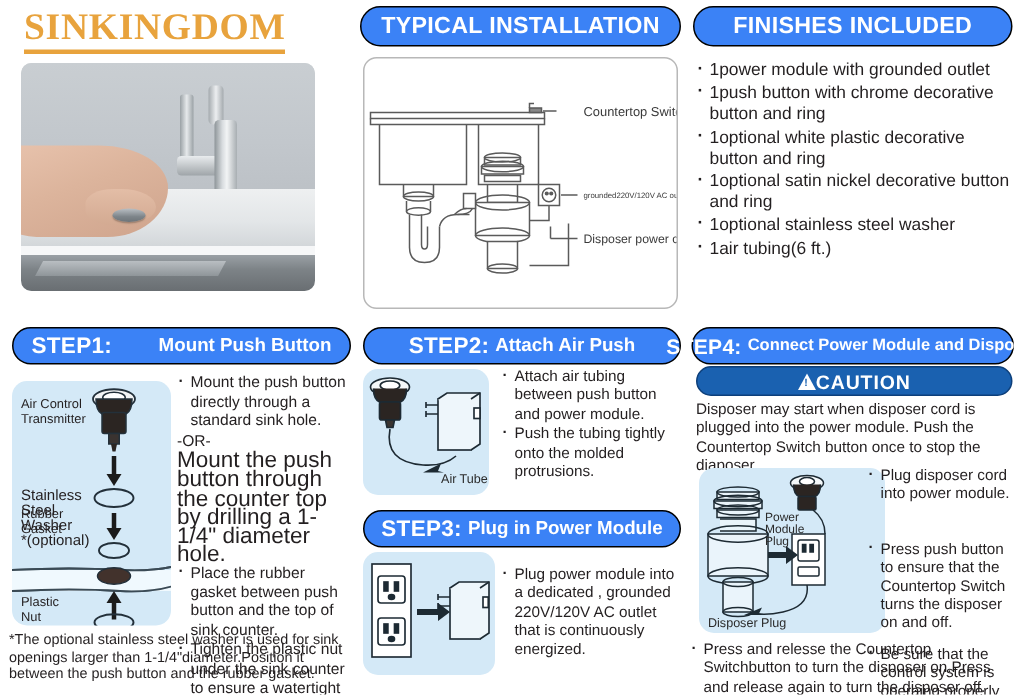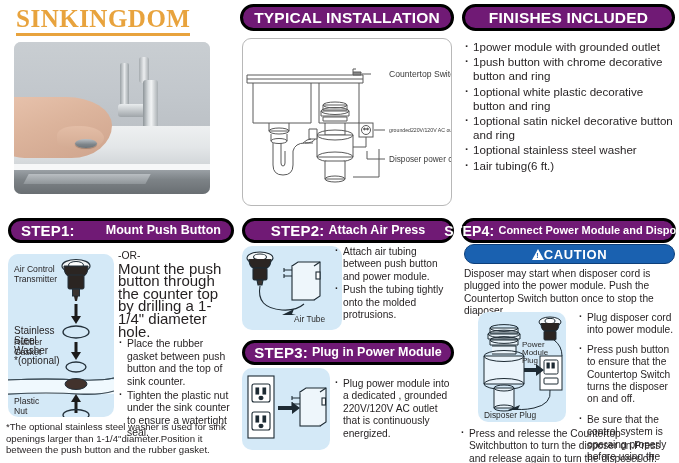--- a/index.html
+++ b/index.html
@@ -11,22 +11,22 @@
     overflow: hidden;
     position: relative;
   }
   .col { position: absolute; top: 0; }
   .col-left   { left: 0;   width: 236px; height: 463px; }
   .col-mid    { left: 236px; width: 222px; height: 463px; }
   .col-right  { left: 458px; width: 221px; height: 463px; }
 
   
   .pill {
-    background: #701a75;
-    border: 3px solid #000000;
+    background: #3b82f6;
+    border: 1px solid #000000;
     border-radius: 16px;
     color: #fff;
     text-align: center;
     line-height: 1;
     display: flex;
     align-items: center;
     justify-content: center;
     white-space: nowrap;
   }
   .pill.big { height: 27px; font-size: 15.5px; font-weight: bold; letter-spacing: .2px; }
@@ -188,20 +188,23 @@
   <div style="position:absolute;left:14px;top:326px;width:56px;font-size:10px;line-height:10px;white-space:pre-line;">Stainless
 Steel
 Washer
 *(optional)</div>
   <div style="position:absolute;left:14px;top:337px;width:56px;font-size:8.6px;line-height:10px;white-space:pre-line;">Rubber
 Gasket</div>
   <div style="position:absolute;left:14px;top:396px;width:56px;font-size:8.6px;line-height:10px;white-space:pre-line;">Plastic
 Nut</div>
 
   <div class="s1-text">
+    <ul class="bul">
+      <li>Mount the push button directly through a standard sink hole.</li>
+    </ul>
     <div class="s1-or">-OR-</div>
     <div class="s1-plain">Mount the push button through the counter top by drilling a 1-1/4" diameter hole.</div>
     <ul class="bul">
       <li>Place  the rubber gasket between push button and the top of sink counter.</li>
       <li>Tighten the plastic nut under the sink counter to  ensure a watertight seal.</li>
     </ul>
   </div>
 
   <div class="footnote">*The optional stainless steel washer is used for sink openings larger than 1-1/4"diameter.Position it between the push button and the rubber gasket.</div>
 </div>
@@ -268,24 +271,24 @@
         <path d="M124 120 L124 112"></path>
       </g>
       <text x="146" y="38" font-family="Liberation Sans, sans-serif" font-size="8.6" fill="#3a3a3a">Countertop Switch</text>
       <text x="146" y="93" font-family="Liberation Sans, sans-serif" font-size="5.2" fill="#3a3a3a">grounded220V/120V AC outlet</text>
       <text x="146" y="123" font-family="Liberation Sans, sans-serif" font-size="8.2" fill="#3a3a3a">Disposer power cord</text>
     </svg>
   </div>
 
   <div class="pill step" style="position:absolute;left:6px;top:218px;width:212px;justify-content:center;">
     <span class="step-no">STEP2:</span>
-    <span class="step-txt">Attach Air Press</span>
-  </div>
-
-  <div class="figpanel" style="left:6px;top:246px;width:100px;height:84px;">
+    <span class="step-txt">Attach Air Push</span>
+  </div>
+
+  <div class="figpanel" style="left:6px;top:246px;width:84px;height:84px;">
     <svg width="88" height="84" viewBox="0 0 88 84">
       <g fill="none" stroke="#1d2a33" stroke-width="1.1">
         <ellipse cx="18" cy="12" rx="13" ry="6" fill="#f4f7f8"></ellipse>
         <ellipse cx="18" cy="11" rx="6.5" ry="3" fill="#fff"></ellipse>
         <path d="M7 13 q0 7 4 9 l14 0 q4 -2 4 -9" fill="#2b2522"></path>
         <rect x="11" y="22" width="14" height="12" rx="1.5" fill="#2b2522"></rect>
         <path d="M15 34 l6 0 l-1 5 l-4 0 z" fill="#3a3330"></path>
 
         <rect x="50" y="20" width="22" height="34" fill="#eef6fb"></rect>
         <path d="M50 20 L56 16 L78 16 L78 50 L72 54" fill="#eef6fb"></path>
@@ -364,21 +367,21 @@
     <span class="step-txt">Connect Power Module and Disposer</span>
   </div>
 
   <div style="position:absolute;left:6px;top:244px;width:211px;height:20px;background:#1a61b0;border:1px solid #0d3f7a;border-radius:11px;display:flex;align-items:center;justify-content:center;gap:0;color:#fff;font-size:13px;font-weight:bold;letter-spacing:.6px;">
     <span class="warn-tri"></span>
     <span>CAUTION</span>
   </div>
 
   <div style="position:absolute;left:6px;top:268px;width:213px;font-size:10.2px;line-height:12.4px;">Disposer may start when disposer cord is plugged into the power module. Push the Countertop Switch button once to stop the diaposer.</div>
 
-  <div class="figpanel" style="left:20px;top:312px;width:88px;height:110px;">
+  <div class="figpanel" style="left:8px;top:312px;width:124px;height:110px;">
     <svg width="112" height="110" viewBox="0 0 112 110">
       <g fill="none" stroke="#1d2a33" stroke-width="1">
 
         <path d="M12 16 L40 16 L40 21 L12 21 Z" fill="#eaf4fb"></path>
         <ellipse cx="26" cy="16" rx="14" ry="3.4"></ellipse>
         <path d="M10 22 L42 22 L42 27 L10 27 Z" fill="#eaf4fb"></path>
         <ellipse cx="26" cy="22" rx="16" ry="3.8"></ellipse>
         <path d="M12 28 L40 28 L40 33 L12 33 Z" fill="#eaf4fb"></path>
         <ellipse cx="26" cy="28" rx="14" ry="3.4"></ellipse>
         <path d="M14 34 L38 34 L38 42 L14 42" fill="#eaf4fb"></path>
@@ -407,21 +410,21 @@
       <path d="M46 56 l12 0 l0 -4 l8 6 l-8 6 l0 -4 l-12 0 z" fill="#1d2a33"></path>
       <path d="M30 98 l12 -5 l-2 4 l4 1 z" fill="#1d2a33"></path>
       <text x="44" y="35" font-family="Liberation Sans, sans-serif" font-size="8" fill="#2b2b2b">Power</text>
       <text x="44" y="43" font-family="Liberation Sans, sans-serif" font-size="8" fill="#2b2b2b">Module</text>
       <text x="44" y="51" font-family="Liberation Sans, sans-serif" font-size="8" fill="#2b2b2b">Plug</text>
       <text x="6" y="106" font-family="Liberation Sans, sans-serif" font-size="8.4" fill="#2b2b2b">Disposer Plug</text>
     </svg>
   </div>
 
   <ul class="bul" style="position:absolute;left:120px;top:312px;width:98px;font-size:10.2px;line-height:12.4px;">
-    <li style="margin-bottom:7px;">Plug disposer cord into power module.</li>
+    <li style="margin-bottom:24px;">Plug disposer cord into power module.</li>
     <li style="margin-bottom:8px;">Press push button to ensure that the Countertop Switch turns the disposer on and off.</li>
     <li>Be sure that the control system is operaing properly before using the uni</li>
   </ul>
 
   <ul class="bul" style="position:absolute;left:2px;top:428px;width:216px;font-size:10.2px;line-height:12.4px;">
     <li>Press and relesse the Countertop Switchbutton to turn the disposer on.Press and release again to turn the disposer off.</li>
   </ul>
 </div>
 
 </body></html>

